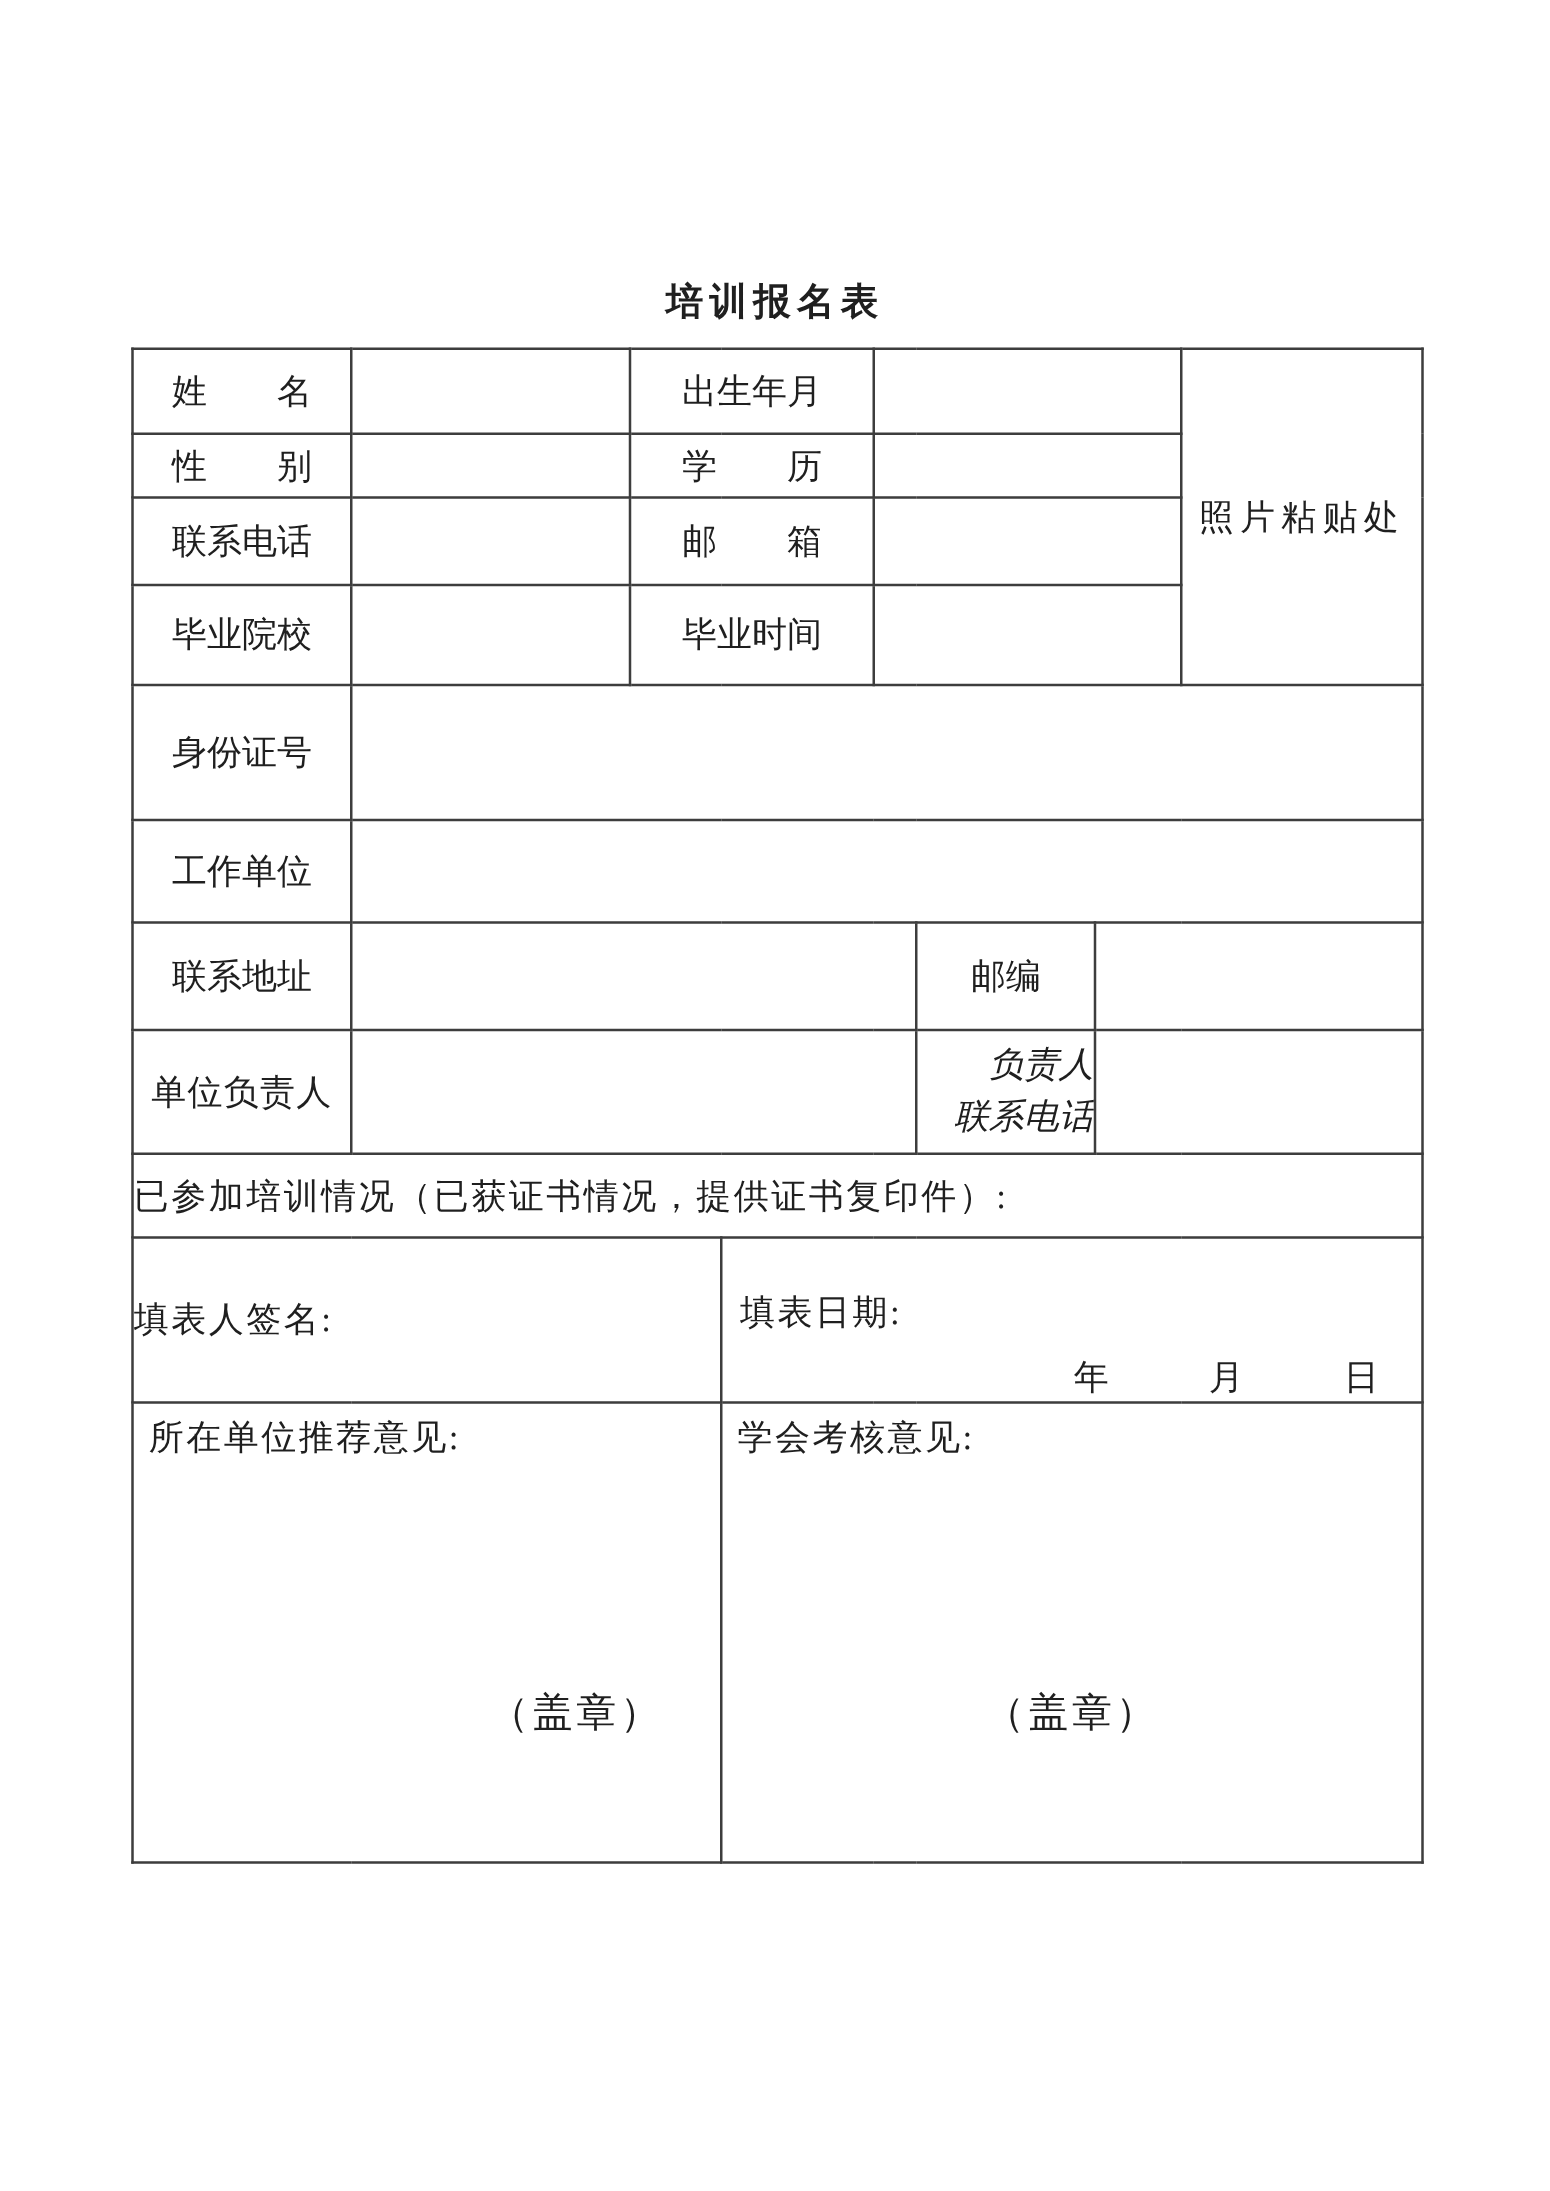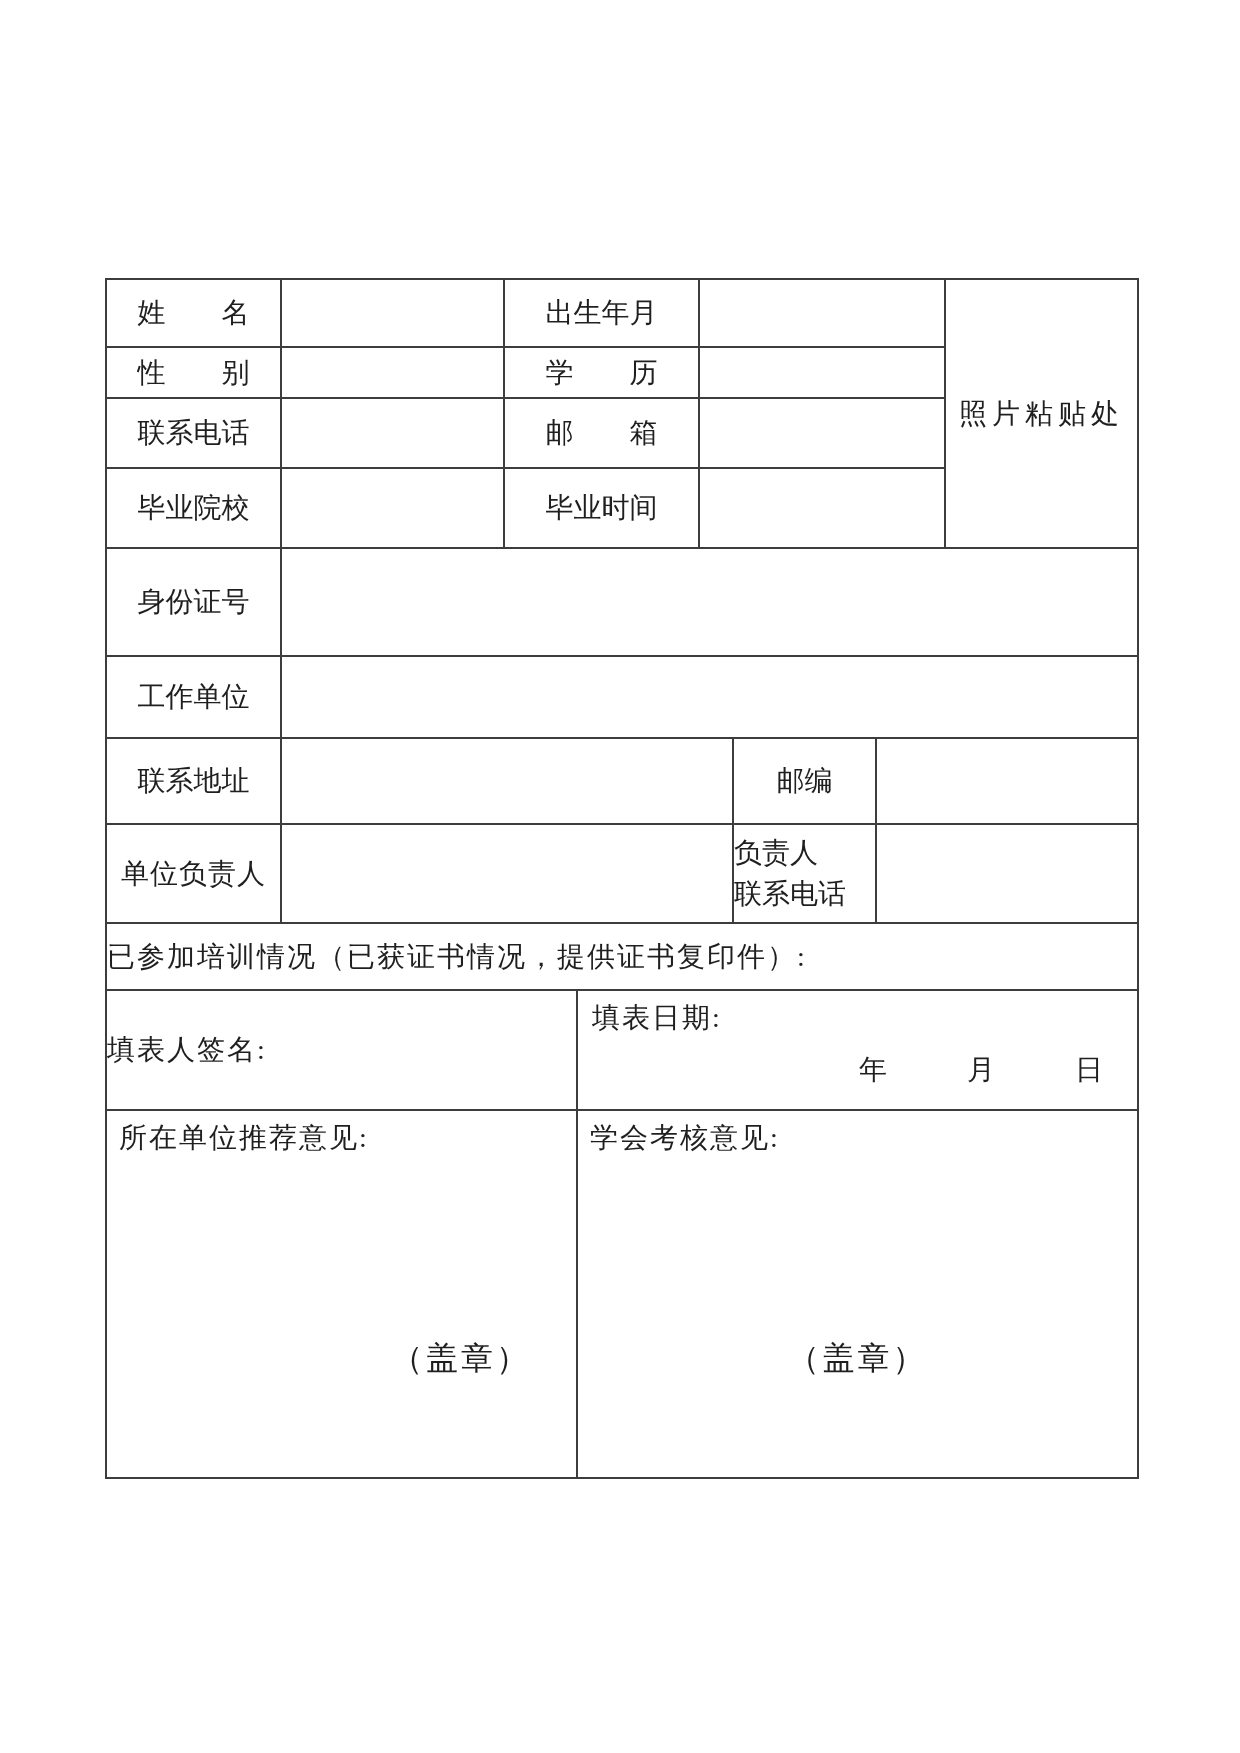--- a/index.html
+++ b/index.html
@@ -46,31 +46,32 @@
     border:2px solid var(--border);
     font-size:28px;
     color:var(--text);
     vertical-align:middle;
     padding:0;
     overflow:hidden;
   }
   td.lbl{ text-align:center; white-space:nowrap; }
   td.lbl-tight{ text-align:center; white-space:nowrap; letter-spacing:1px;border-radius:27px; }
   td.photo-cell{ text-align:center; letter-spacing:5px; }
-  td.two-line{ text-align:left; line-height:1.45; }
+  td.two-line{ text-align:right; line-height:1.45;font-style:italic; }
   td.free-cell{
     vertical-align:top;
     text-align:left;
     padding:8px 12px 0 12px;
     letter-spacing:2px;
   }
   td.rel{ position:relative; }
   .fill-label{
     padding:8px 0 0 14px;
     letter-spacing:2px;
+    margin-top:32px;
   }
   .date-line{
     display:flex;
     justify-content:flex-end;
     gap:80px;
     padding-right:34px;
     margin-top:14px;
   }
   .opinion-label{
     padding:8px 0 0 12px;
@@ -84,20 +85,21 @@
     white-space:nowrap;
   }
   .seal-left{ left:284px; }
   .seal-right{ left:0; width:100%; text-align:center; }
 </style>
 </head>
 <body>
 
 <div class="page">
 
+  <div class="doc-title">培训报名表</div>
 
   <table class="form">
     <colgroup>
       <col style="width:175px">
       <col style="width:223px">
       <col style="width:73px">
       <col style="width:122px">
       <col style="width:34px">
       <col style="width:143px">
       <col style="width:69px">

